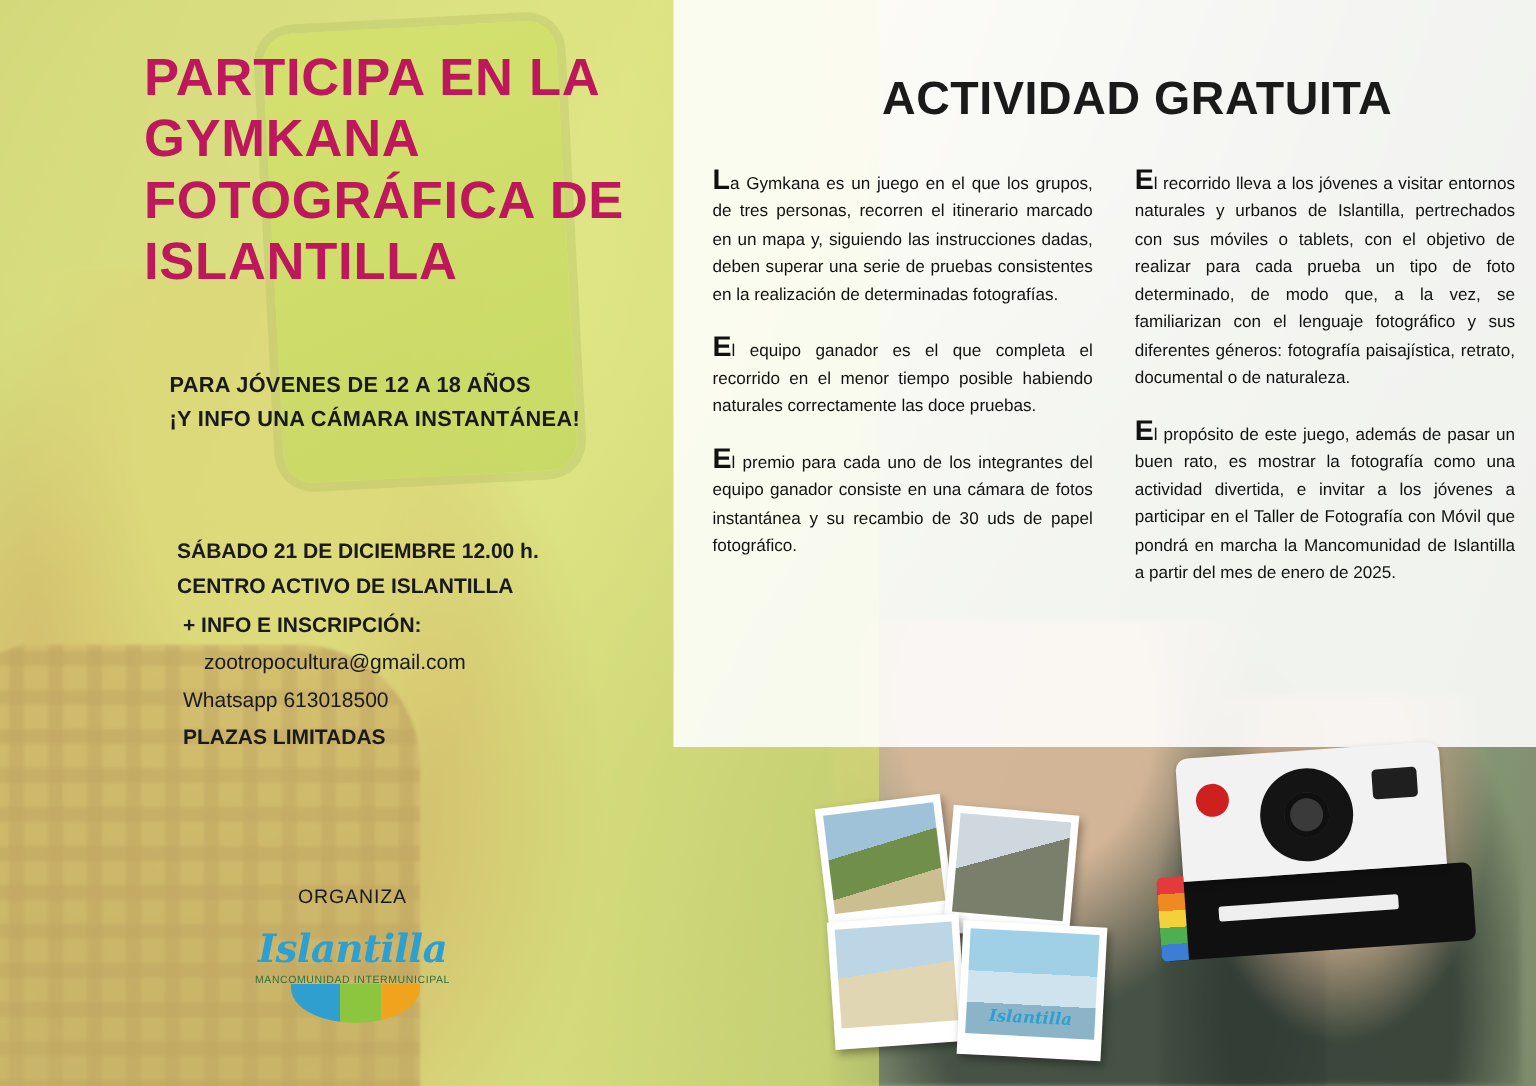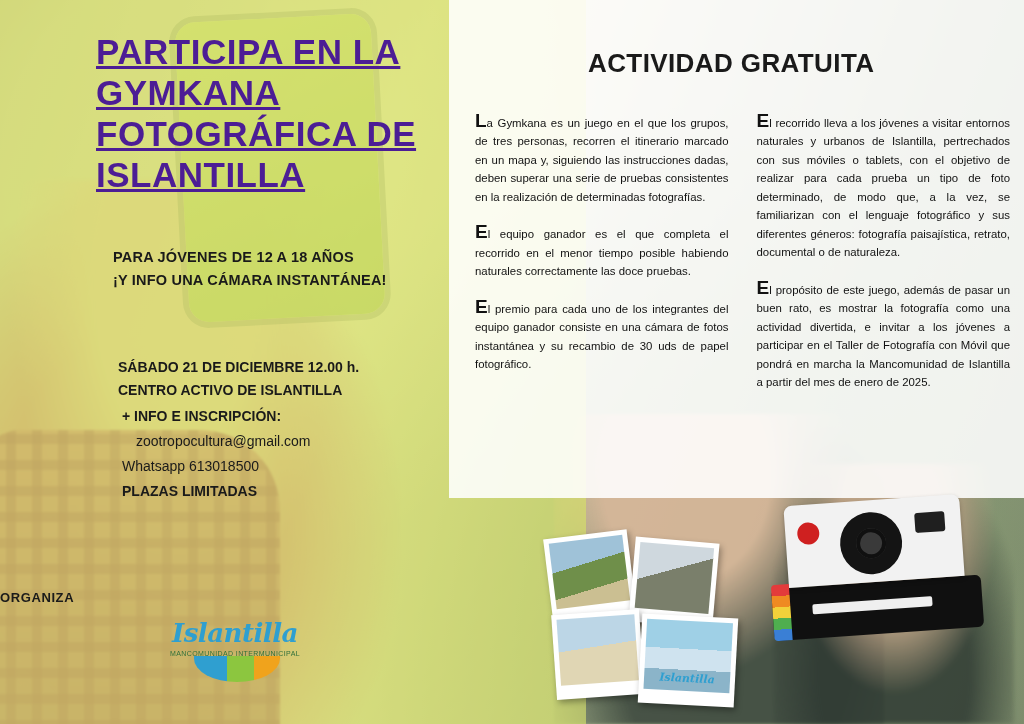--- a/index.html
+++ b/index.html
@@ -119,23 +119,22 @@
   }
   .headline {
     position: absolute;
     left: 96px;
     top: 32px;
     width: 360px;
     font-weight: bold;
     font-size: 35px;
     line-height: 1.17;
     letter-spacing: .5px;
-    color: #4c1d95;
+    color: #be185d;
     text-transform: uppercase;
-    text-decoration: underline;
   }
   .subline {
     position: absolute;
     left: 113px;
     top: 246px;
     width: 360px;
     font-weight: bold;
     font-size: 14.5px;
     line-height: 1.6;
     color: #1a1a1a;
@@ -162,21 +161,22 @@
   }
   .infoblock .bold { font-weight: bold; }
   .infoblock .center { text-align: left; }
   .infoblock .mailline { margin-left: 14px; }
 
   .organiza {
     position: absolute;
     left: 0;
     top: 590px;
     width: 470px;
-    font-weight: bold;
+    text-align: center;
+    font-weight: normal;
     font-size: 13px;
     letter-spacing: .6px;
     color: #1a1a1a;
   }
   .logo-wrap {
     position: absolute;
     left: 0;
     top: 612px;
     width: 470px;
     text-align: center;
@@ -215,21 +215,21 @@
     background: linear-gradient(90deg, #2f9fd0 0 38%, #8cc63f 38% 70%, #f0a31c 70% 100%);
     border-radius: 0 0 48px 48px / 0 0 26px 26px;
   }
 
   
   .right-title {
     position: absolute;
     left: 588px;
     top: 48px;
     font-weight: bold;
-    font-size: 26px;
+    font-size: 31px;
     letter-spacing: .4px;
     color: #1a1a1a;
   }
   .cols {
     position: absolute;
     left: 475px;
     top: 112px;
     width: 535px;
     display: flex;
     gap: 28px;

